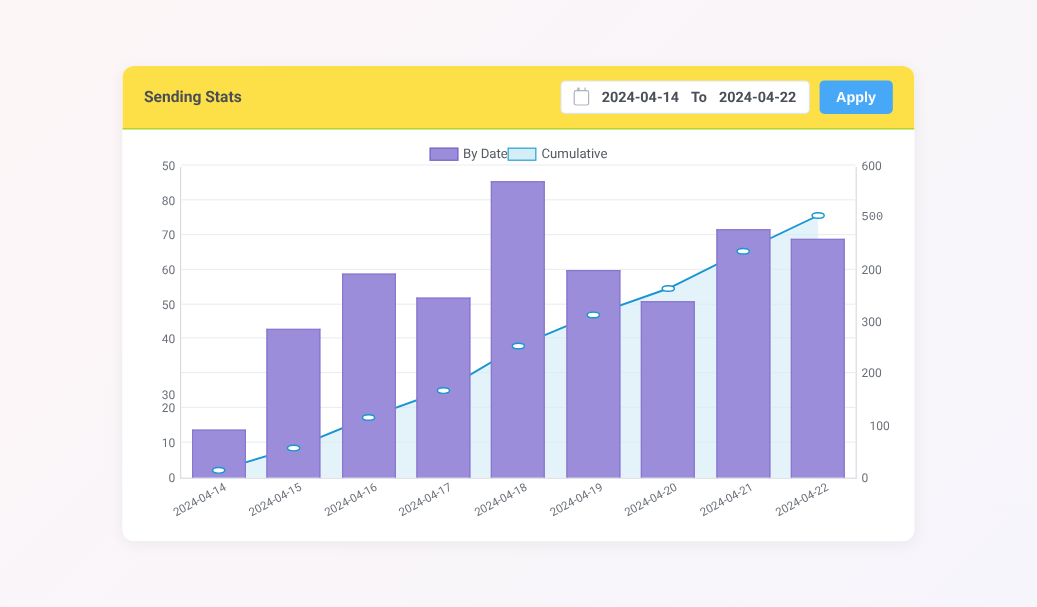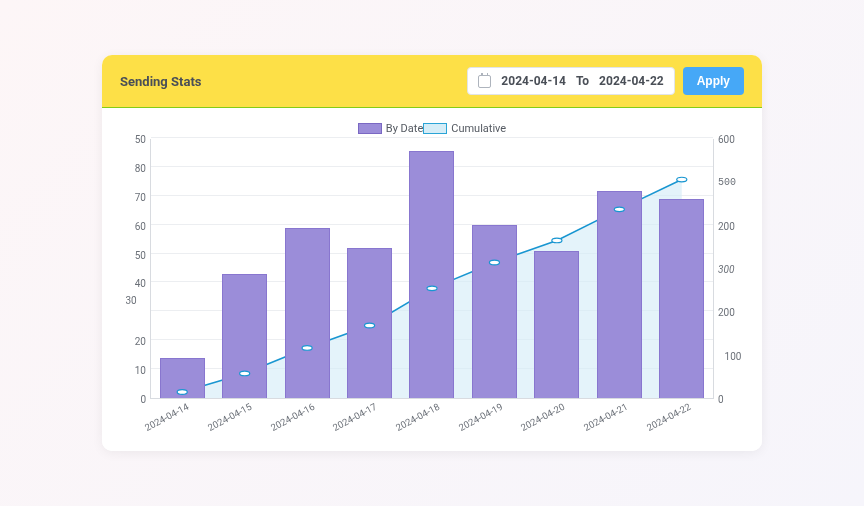--- a/index.html
+++ b/index.html
@@ -209,21 +209,21 @@
         <span class="swatch-line"></span>
         <span>Cumulative</span>
       </div>
     </div>
 
     <div class="plot-wrap">
       <div class="y-left" id="y-left">
           <div class="tick" style="bottom: 0px;">0</div>
           <div class="tick" style="bottom: 28.8889px;">10</div>
           <div class="tick" style="bottom: 57.7778px;">20</div>
-          <div class="tick" style="bottom: 99px; text-align: center;">30</div>
+          <div class="tick" style="bottom: 69px;">30</div>
           <div class="tick" style="bottom: 115.556px;">40</div>
           <div class="tick" style="bottom: 144.444px;">50</div>
           <div class="tick" style="bottom: 173.333px;">60</div>
           <div class="tick" style="bottom: 202.222px;">70</div>
           <div class="tick" style="bottom: 231.111px;">80</div>
           <div class="tick" style="bottom: 260px;">50</div>
         </div>
       <div class="plot" id="plot">
         <div id="grid">
             <div class="grid-line" style="bottom: 28.8889px;"></div>
@@ -278,21 +278,21 @@
             <circle cx="61.111111111111114" cy="47.66666666666667" r="0.9" class="line-pt" vector-effect="non-scaling-stroke"></circle>
             <circle cx="72.22222222222221" cy="39.16666666666667" r="0.9" class="line-pt" vector-effect="non-scaling-stroke"></circle>
             <circle cx="83.33333333333334" cy="27.166666666666657" r="0.9" class="line-pt" vector-effect="non-scaling-stroke"></circle>
             <circle cx="94.44444444444444" cy="15.666666666666657" r="0.9" class="line-pt" vector-effect="non-scaling-stroke"></circle>
           </svg>
       </div>
       <div class="y-right" id="y-right">
           <div class="tick" style="bottom: 0px;">0</div>
           <div class="tick" style="bottom: 43.3333px; text-align: center;">100</div>
           <div class="tick" style="bottom: 86.6667px;">200</div>
-          <div class="tick" style="bottom: 130px; font-style: italic;">300</div>
+          <div class="tick" style="bottom: 130px;">300</div>
           <div class="tick" style="bottom: 173.333px;">200</div>
           <div class="tick" style="bottom: 216.667px; font-family: Liberation Mono, monospace;">500</div>
           <div class="tick" style="bottom: 260px;">600</div>
         </div>
     </div>
     <div class="x-axis" id="x-axis">
         <div class="x-slot">
           <div class="x-label">2024-04-14</div>
         </div>
         <div class="x-slot">

